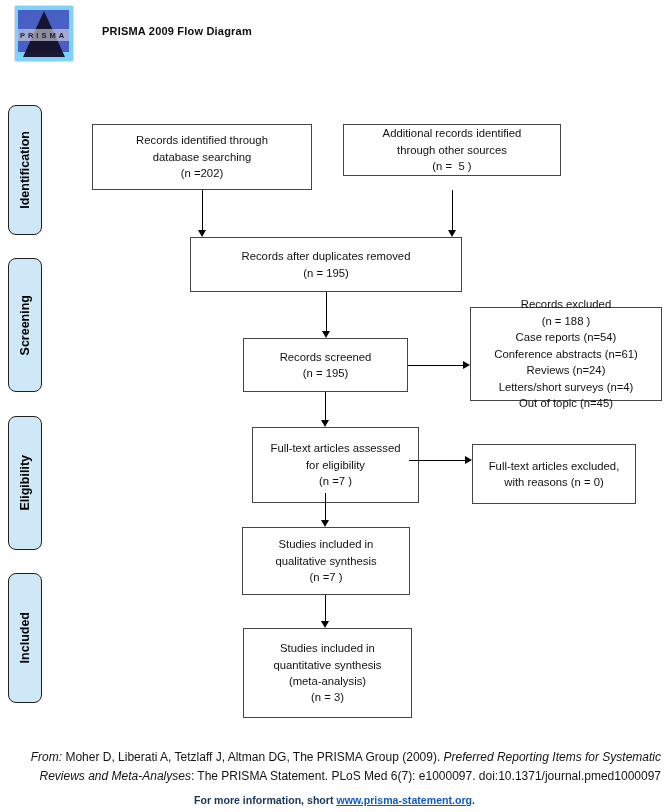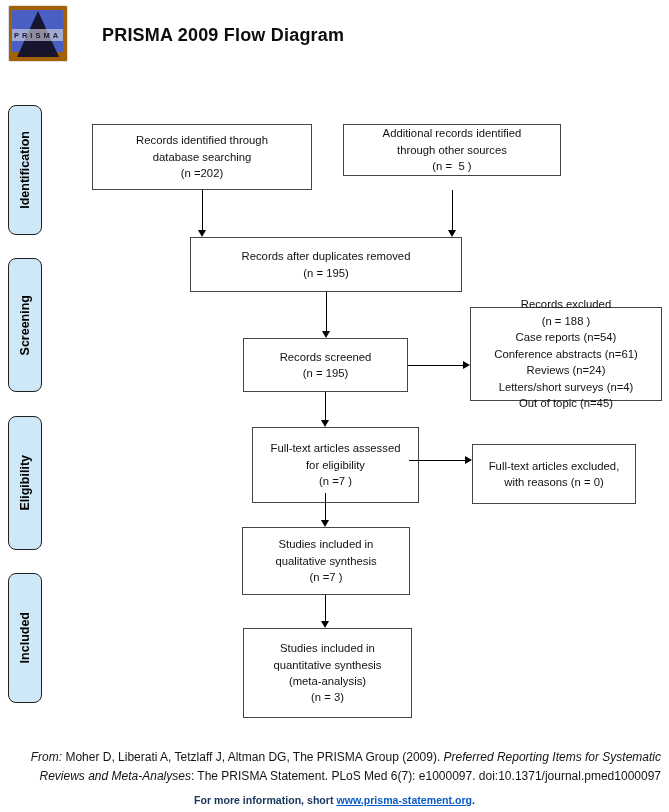--- a/index.html
+++ b/index.html
@@ -4,38 +4,38 @@
 <style>
   * { margin:0; padding:0; box-sizing:border-box; }
   html,body { background:#ffffff; }
   body {
     width:669px; height:812px; position:relative; overflow:hidden;
     font-family:"Liberation Sans", sans-serif; color:#000;
   }
 
   
   .logo {
-    position:absolute; left:8px; top:5px; width:60px; height:57px;
-    background:#a16207; border:1px solid #e0e0e0; border-radius:2px;
+    position:absolute; left:14px; top:5px; width:60px; height:57px;
+    background:#7dd3fc; border:1px solid #e0e0e0; border-radius:2px;
   }
   .logo-blue { position:absolute; left:3px; top:4px; right:4px; bottom:9px; background:#4a5fc4; }
   .logo-triangle {
     position:absolute; left:8px; top:5px; width:0; height:0; opacity:.96;
     border-left:21px solid transparent; border-right:21px solid transparent;
     border-bottom:46px solid #15112a;
   }
   .logo-band {
     position:absolute; left:3px; right:4px; top:23px; height:12px;
     background:rgba(214,216,224,0.62);
     display:flex; align-items:center; justify-content:center;
     font-size:7.5px; font-weight:bold; letter-spacing:3px; color:#20202e;
   }
   .page-title {
     position:absolute; left:102px; top:25px;
-    font-size:18px; font-weight:bold; letter-spacing:.2px; color:#0d0d0d;
+    font-size:11px; font-weight:bold; letter-spacing:.2px; color:#0d0d0d;
   }
 
   
   .stage {
     position:absolute; left:8px; width:34px;
     background:#cfe8f8; border:1.2px solid #1f1f1f; border-radius:8px;
     display:flex; align-items:center; justify-content:center;
   }
   .stage span {
     writing-mode:vertical-rl; transform:rotate(180deg);

